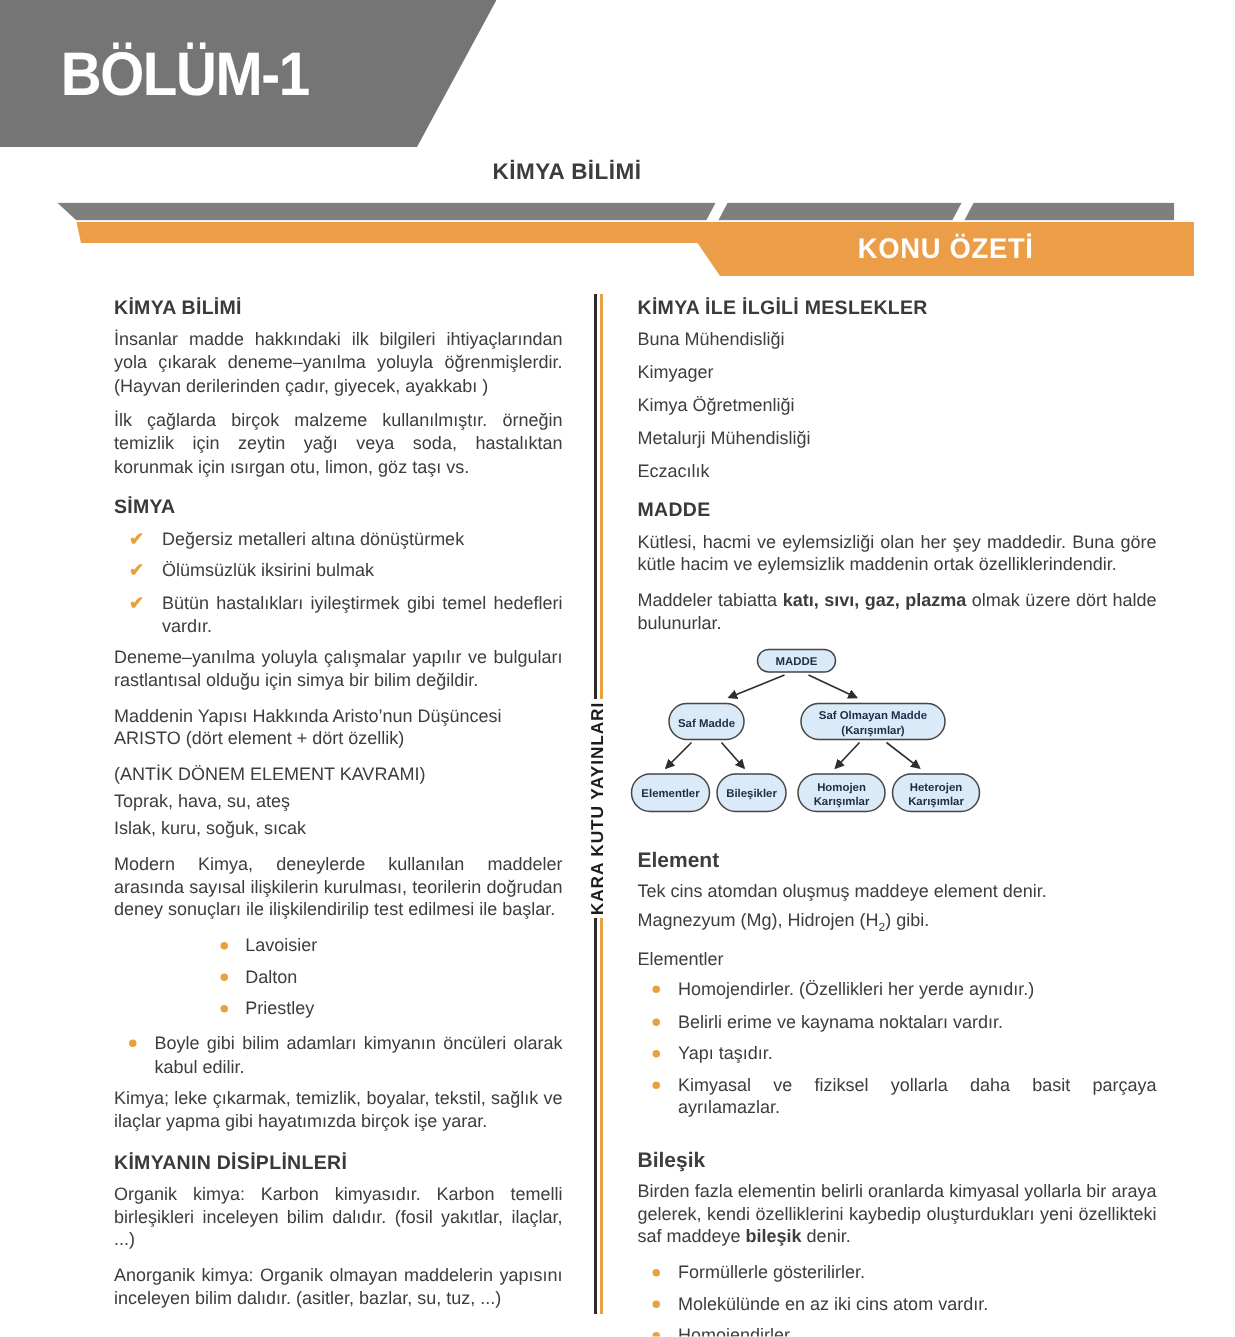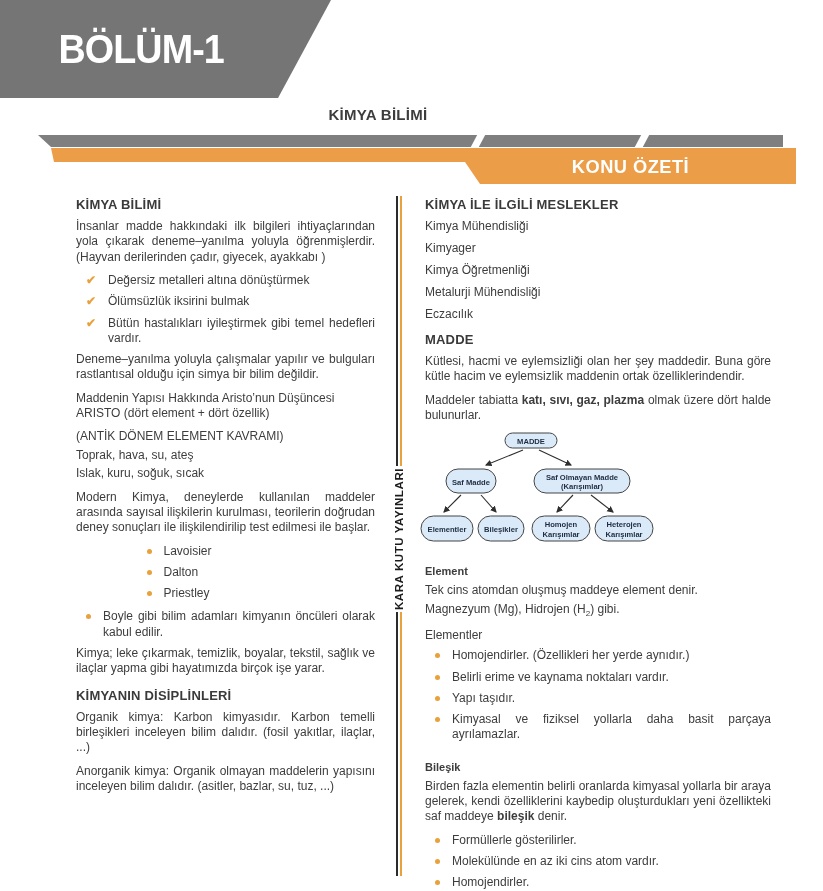--- a/index.html
+++ b/index.html
@@ -4,21 +4,21 @@
 <style>
   * { box-sizing: border-box; margin: 0; padding: 0; }
   html, body { width: 823px; height: 891px; background: #fff; }
   body { font-family: "Liberation Sans", sans-serif; color: #3d3d3d; position: relative; overflow: hidden; }
 
   
   .chapter-banner {
     position: absolute; top: 0; left: 0; width: 331px; height: 98px;
     background: #757575;
     clip-path: polygon(0 0, 100% 0, 84% 100%, 0 100%);
-    display: flex; align-items: center; padding-left: 18px;
+    display: flex; align-items: center;
   }
   .chapter-banner .chapter-label {
     color: #fff; font-weight: bold; font-size: 41px; letter-spacing: -1px;
     padding-left: 44px; transform: scaleX(0.92); transform-origin: left center;
   }
   .page-title {
     position: absolute; top: 106px; left: 0; width: 756px;
     text-align: center; font-weight: bold; font-size: 15px; color: #3d3d3d;
     letter-spacing: 0.3px;
   }
@@ -43,21 +43,21 @@
     text-align: center; color: #fff; font-weight: bold; font-size: 19px;
     letter-spacing: 0.5px; transform: scaleX(0.96);
   }
 
   
   .col-left  { position: absolute; top: 195px; left: 76px;  width: 299px; }
   .col-right { position: absolute; top: 195px; left: 425px; width: 346px; }
 
   .sec-title { font-weight: bold; font-size: 13px; color: #3a3a3a; margin: 11px 0 7px 0; letter-spacing: 0.2px; }
   .sec-title.first { margin-top: 2px; }
-  .sub-title { font-weight: bold; font-size: 11px; margin: 18px 0 6px 0; }
+  .sub-title { font-weight: bold; font-size: 14px; margin: 18px 0 6px 0; }
   .plain-label { font-size: 12px; margin: 9px 0 6px 0; }
   .para { font-size: 12px; line-height: 1.28; text-align: justify; margin-bottom: 8px; }
   .para.tight { margin-bottom: 3px; }
   .line-item { font-size: 12px; margin-bottom: 8px; }
 
   .b-row { display: flex; font-size: 12px; line-height: 1.27; margin-bottom: 6px; padding-left: 10px; }
   .b-row .dot {
     flex: 0 0 5px; width: 5px; height: 5px; border-radius: 50%;
     background: #E8A13C; margin: 5px 12px 0 0;
   }
@@ -102,21 +102,23 @@
 <div class="page-title">KİMYA BİLİMİ</div>
 <div class="gray-ribbon"></div>
 <div class="ribbon-notch notch-1"></div>
 <div class="ribbon-notch notch-2"></div>
 <div class="orange-ribbon"></div>
 <div class="konu-ozeti">KONU ÖZETİ</div>
 
 <div class="col-left">
   <div class="sec-title first">KİMYA BİLİMİ</div>
   <p class="para">İnsanlar madde hakkındaki ilk bilgileri ihtiyaçlarından yola çıkarak deneme–yanılma yoluyla öğrenmişlerdir. (Hayvan derilerinden çadır, giyecek, ayakkabı )</p>
-
+  <p class="para">İlk çağlarda birçok malzeme kullanılmıştır. örneğin temizlik için zeytin yağı veya soda, hastalıktan korunmak için ısırgan otu, limon, göz taşı vs.</p>
+
+  <div class="sec-title">SİMYA</div>
   <div class="b-row">
     <span class="check">✔</span>
     <span class="b-text">Değersiz metalleri altına dönüştürmek</span>
   </div>
   <div class="b-row">
     <span class="check">✔</span>
     <span class="b-text">Ölümsüzlük iksirini bulmak</span>
   </div>
   <div class="b-row">
     <span class="check">✔</span>
@@ -165,21 +167,21 @@
   <div class="vl-orange"></div>
 </div>
 <div class="publisher-vertical">KARA KUTU YAYINLARI</div>
 <div class="vseg vseg-bottom">
   <div class="vl-black"></div>
   <div class="vl-orange"></div>
 </div>
 
 <div class="col-right">
   <div class="sec-title first">KİMYA İLE İLGİLİ MESLEKLER</div>
-  <div class="line-item">Kimya Mühendisliği</div>
+  <div class="line-item">Buna Mühendisliği</div>
   <div class="line-item">Kimyager</div>
   <div class="line-item">Kimya Öğretmenliği</div>
   <div class="line-item">Metalurji Mühendisliği</div>
   <div class="line-item">Eczacılık</div>
 
   <div class="sec-title">MADDE</div>
   <p class="para">Kütlesi, hacmi ve eylemsizliği olan her şey maddedir. Buna göre kütle hacim ve eylemsizlik maddenin ortak özelliklerindendir.</p>
   <p class="para">
     <span>Maddeler tabiatta </span><b>katı, sıvı, gaz, plazma</b><span> olmak üzere dört halde bulunurlar.</span>
   </p>

